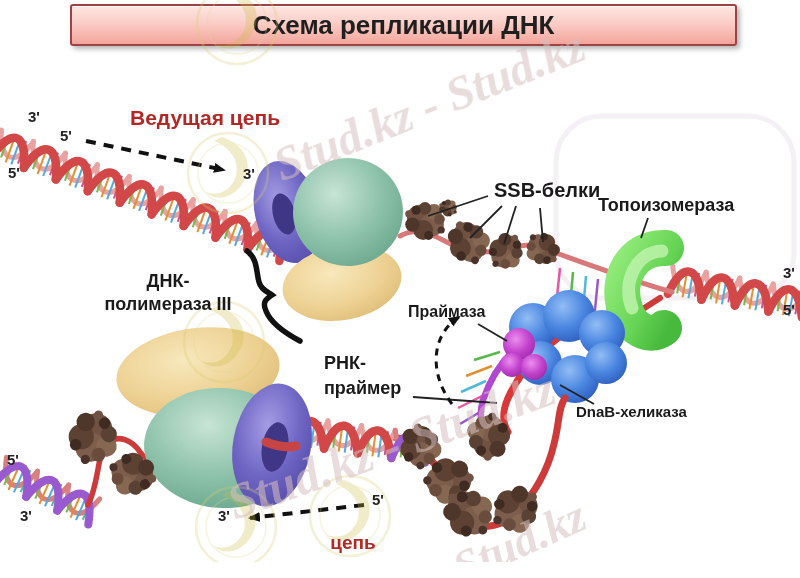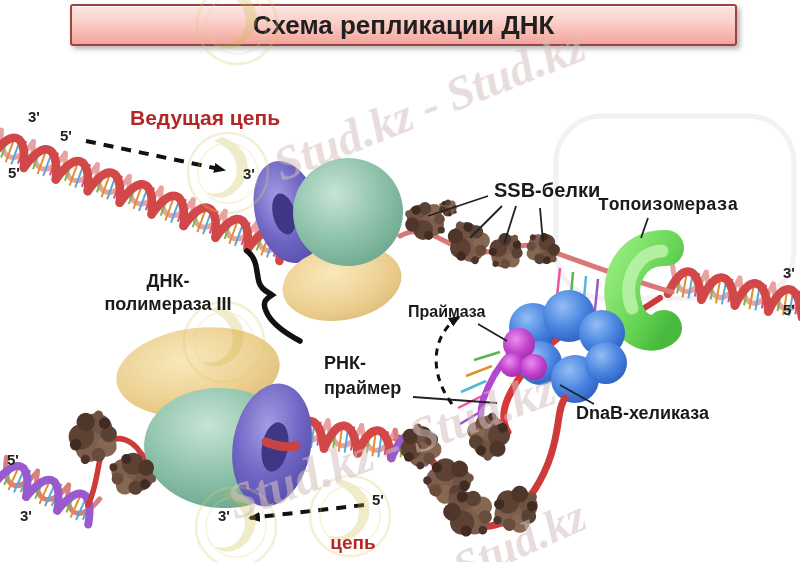--- a/index.html
+++ b/index.html
@@ -241,29 +241,29 @@
   </svg>
 
   <div class="lbl red" style="left:130px;top:106px;font-size:21px;">Ведущая цепь</div>
 
   <div class="lbl center" style="left:98px;top:270px;width:140px;font-size:18px;line-height:23px;">
     <div>ДНК-</div>
     <div>полимераза III</div>
   </div>
 
   <div class="lbl" style="left:494px;top:179px;font-size:20px;">SSB-белки</div>
-  <div class="lbl" style="left:598px;top:195px;font-size:18px;font-family:Liberation Mono, monospace;">Топоизомераза</div>
+  <div class="lbl" style="left:598px;top:195px;font-size:18px;">Топоизомераза</div>
   <div class="lbl" style="left:408px;top:303px;font-size:16px;text-align:right;">Праймаза</div>
 
   <div class="lbl" style="left:324px;top:351px;font-size:18px;line-height:25px;">
     <div>РНК-</div>
     <div>праймер</div>
   </div>
 
-  <div class="lbl" style="left:576px;top:403px;font-size:18px;">DnaB-хеликаза</div>
+  <div class="lbl" style="left:576px;top:403px;font-size:15px;">DnaB-хеликаза</div>
 
   <div class="lbl red center" style="left:268px;top:531px;width:170px;font-size:19px;line-height:24px;">
     <div>цепь</div>
   </div>
 
   <div class="prime" style="left:28px;top:108px;">3'</div>
   <div class="prime" style="left:60px;top:127px;">5'</div>
   <div class="prime" style="left:8px;top:164px;">5'</div>
   <div class="prime" style="left:243px;top:165px;">3'</div>
   <div class="prime" style="left:783px;top:264px;">3'</div>

